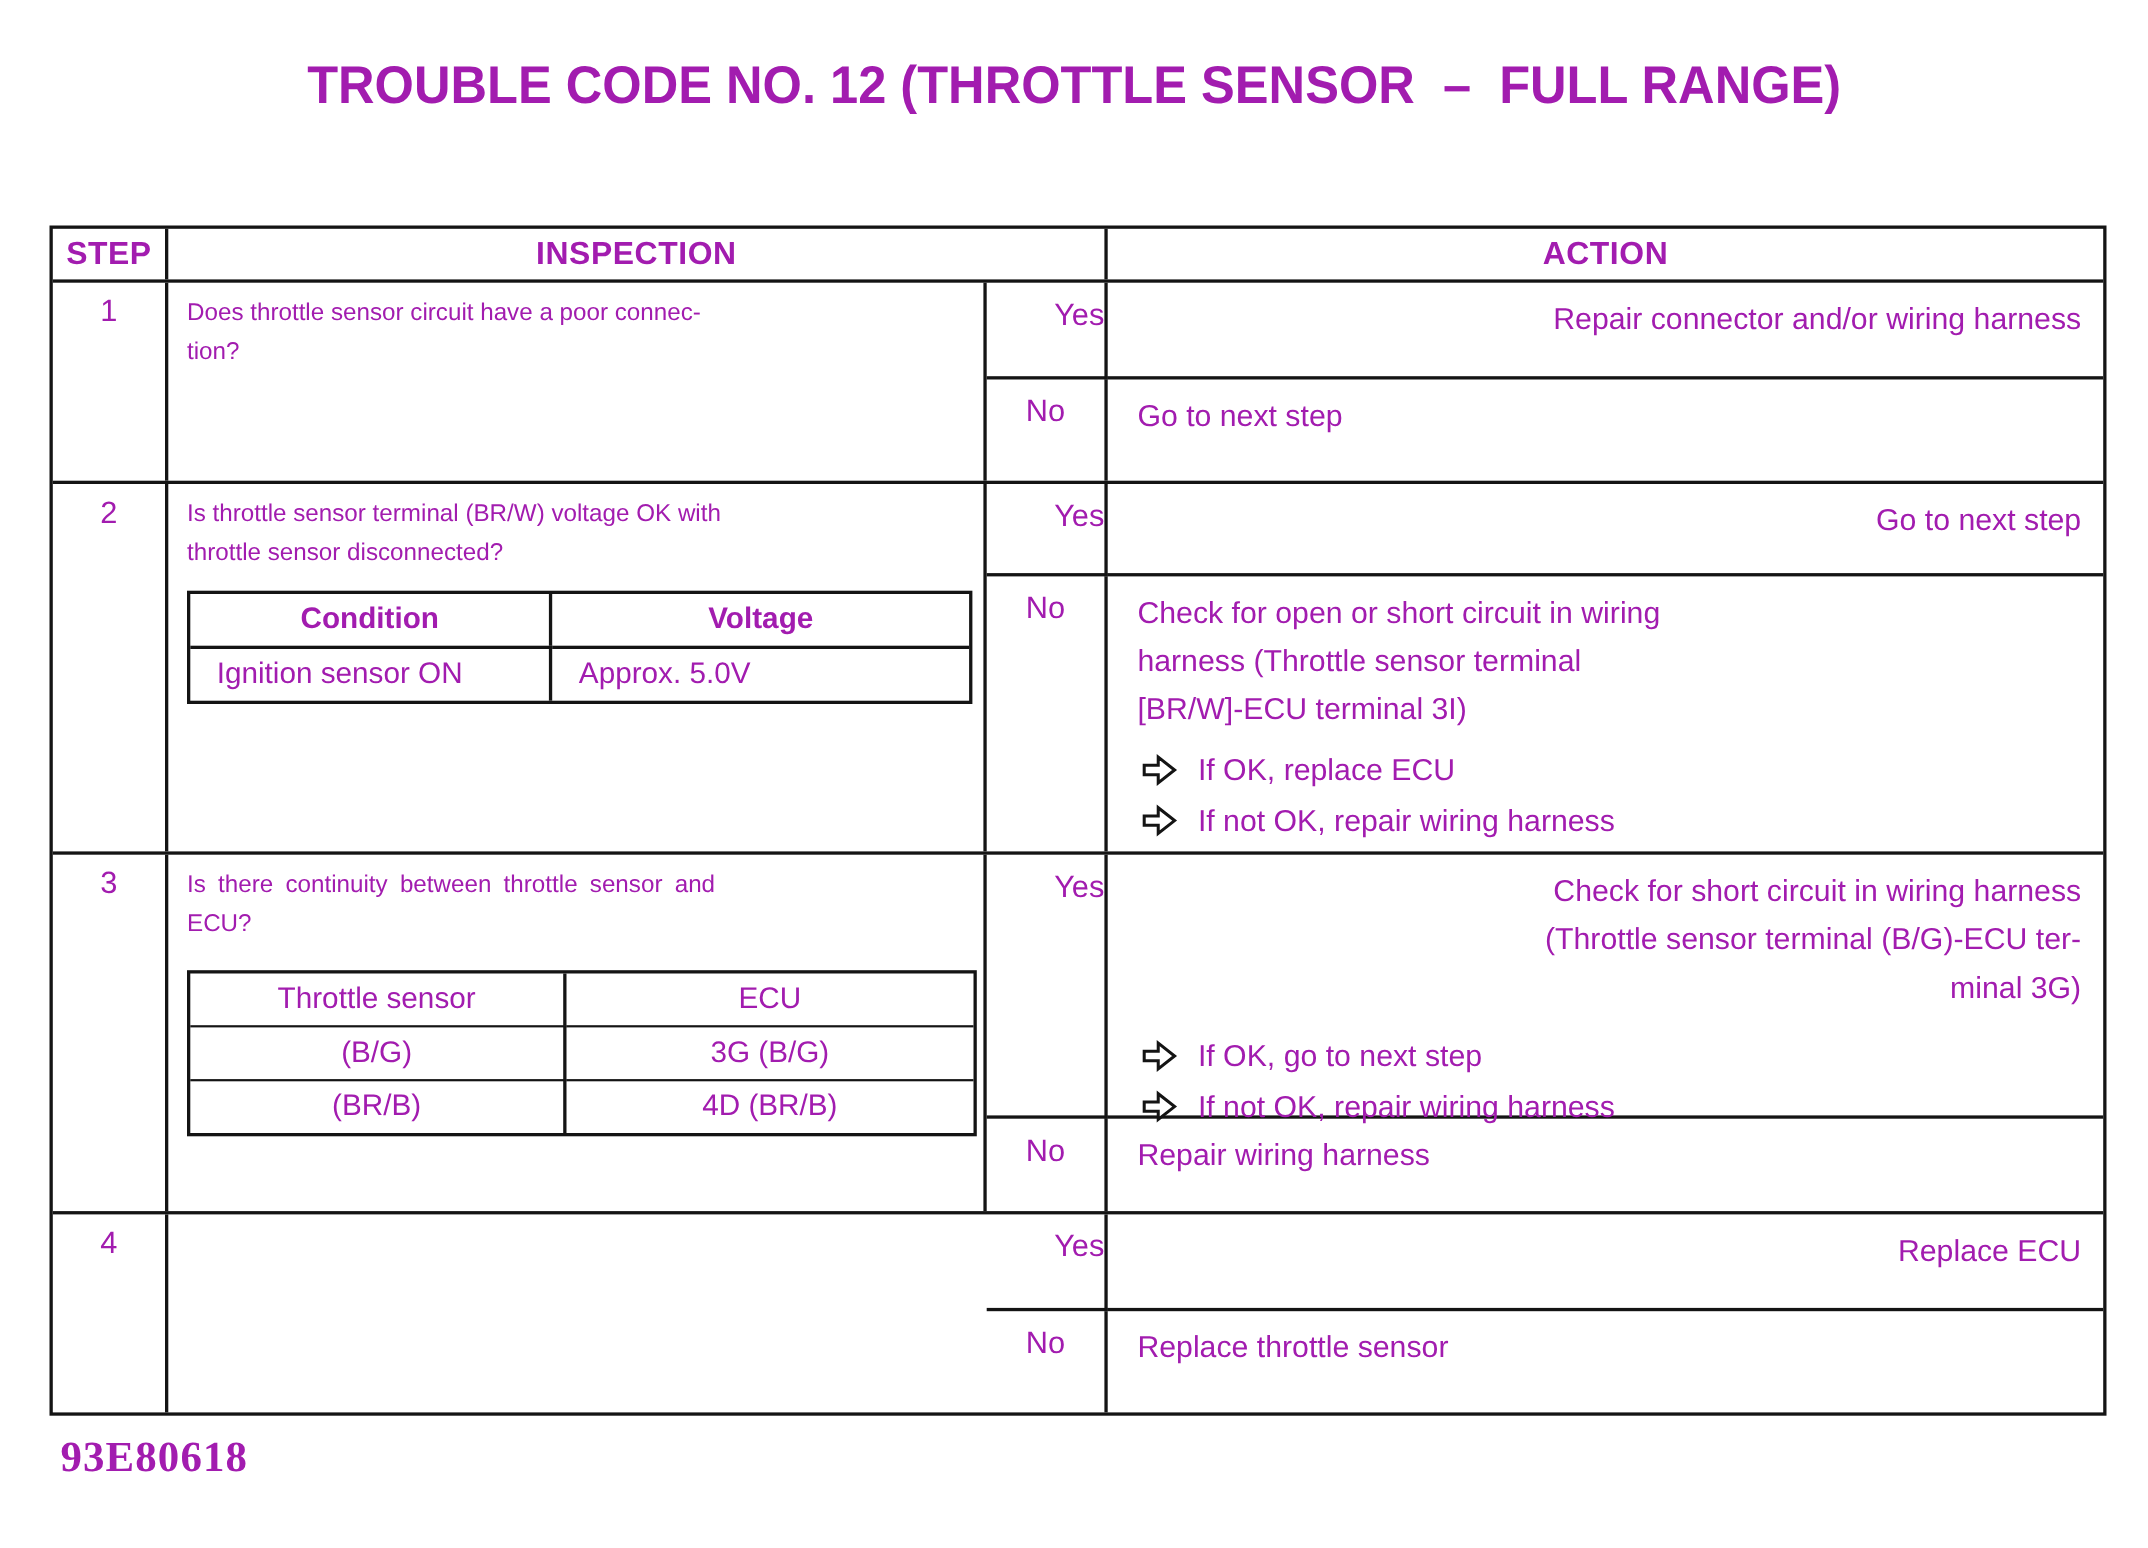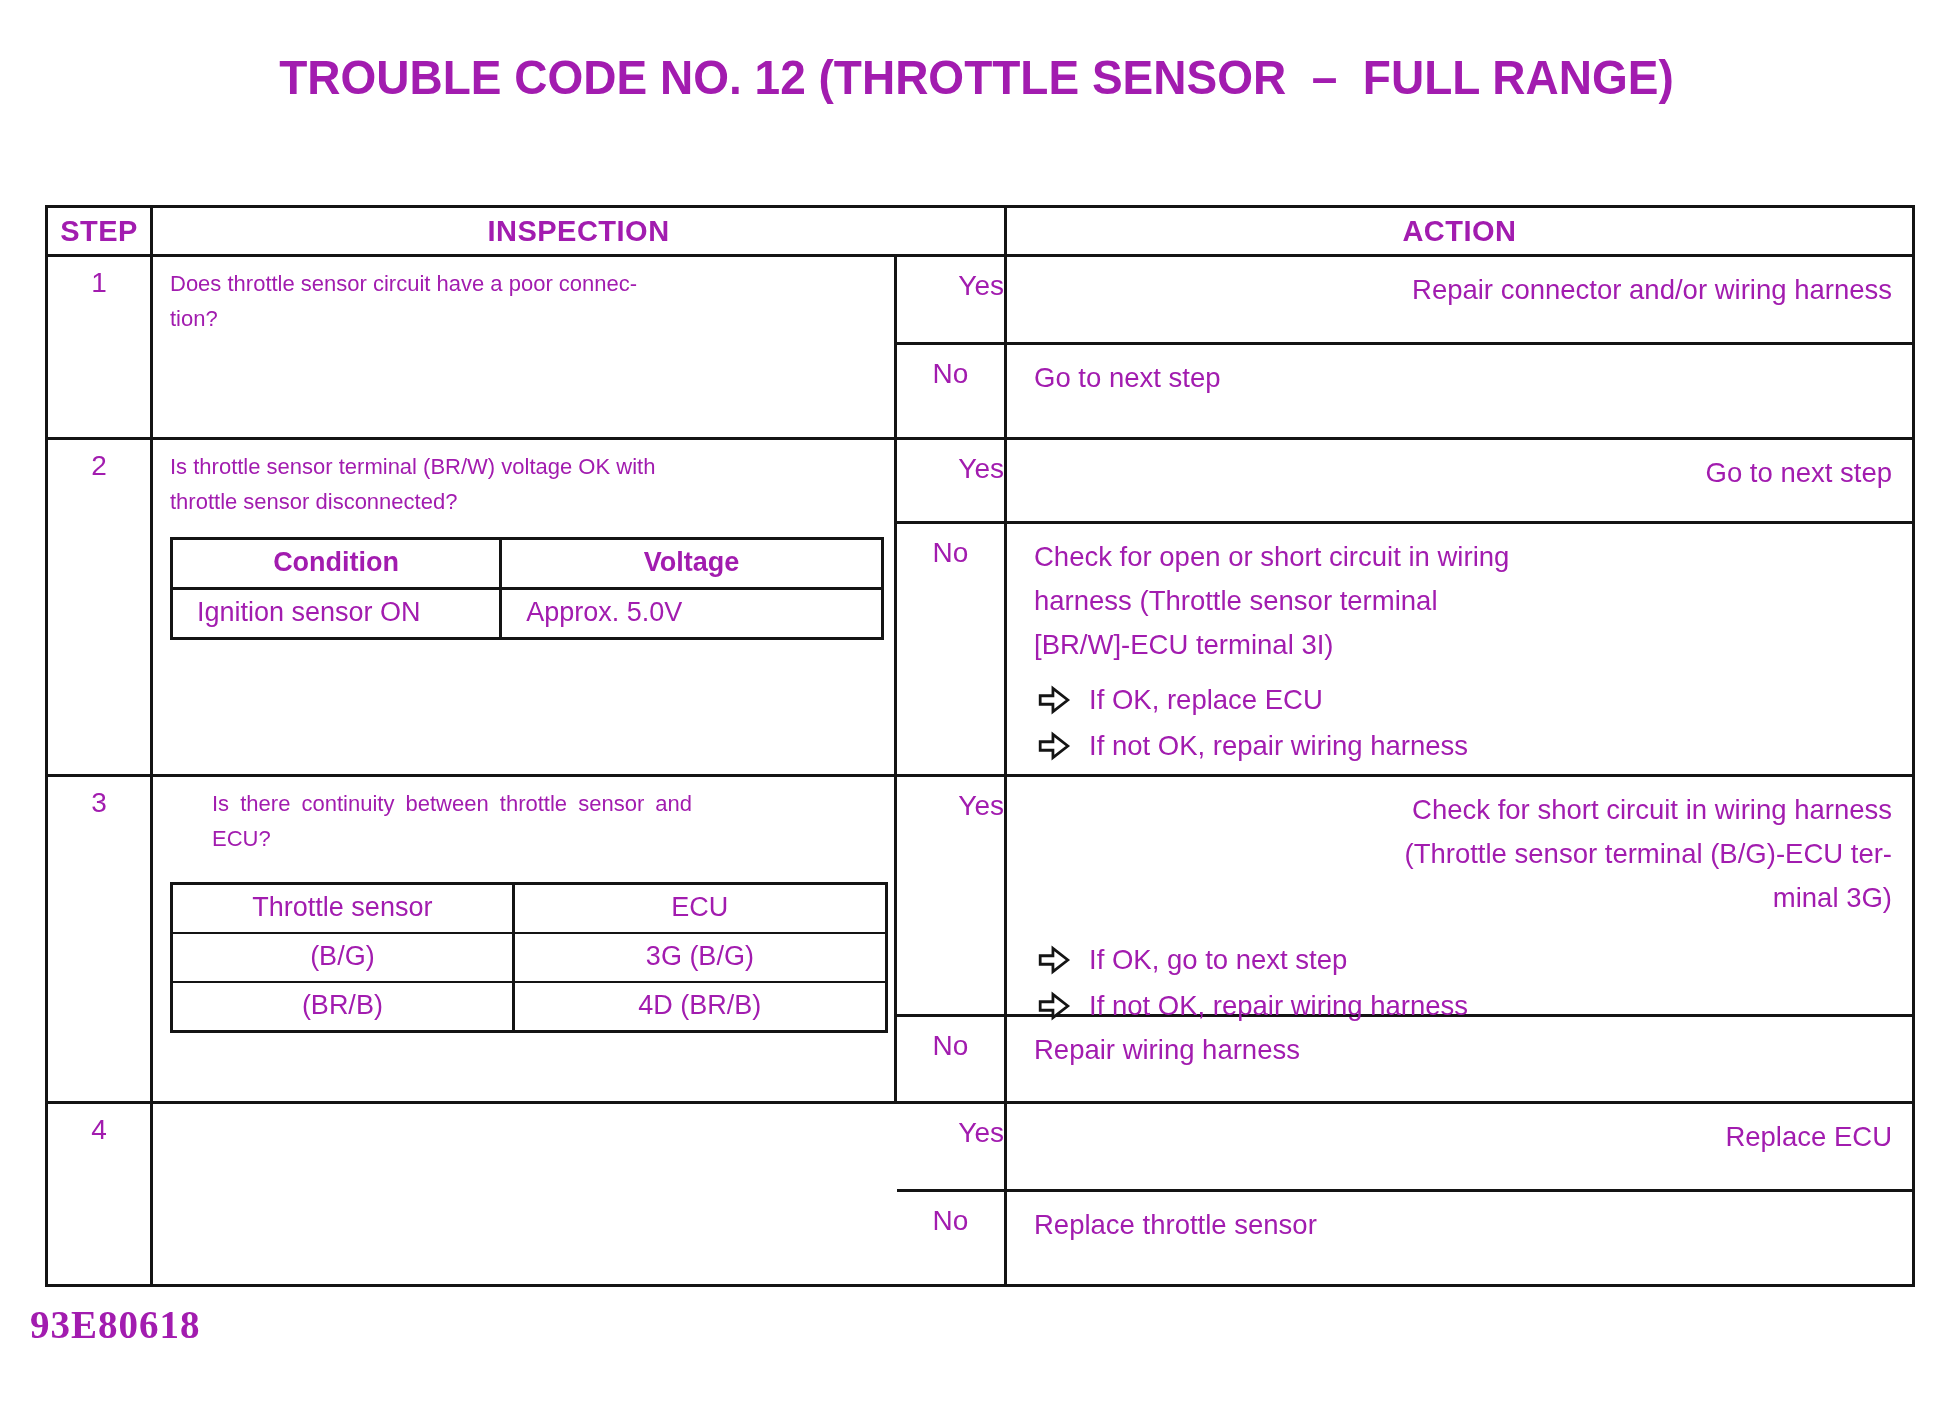--- a/index.html
+++ b/index.html
@@ -51,21 +51,21 @@
   .c-yn{
     grid-column:3;
     border-right:3px solid #141414;
     text-align:center;padding-top:13px;font-size:28px;
   }
   .c-act{grid-column:4;padding:11px 20px 0 27px;}
   .r1{grid-row:1;}
   .r2{grid-row:2;}
   .yes-b{border-bottom:3px solid #141414;text-align:right;}
   .insp-text{font-size:22px;line-height:1.6;white-space:pre-line;}
-  .insp-text.spread{word-spacing:5px;margin-left:42px;}
+  .insp-text.spread{word-spacing:5px;}
   .insp-text.dense{line-height:1.5;}
   .act-text{font-size:27.5px;line-height:1.6;white-space:pre-line;}
   
   .inner{
     display:grid;
     border:3px solid #141414;
     box-sizing:border-box;
     font-size:27px;
     background:#fff;
   }
@@ -78,21 +78,21 @@
   .inner .b-t2{border-top:2px solid #141414;}
   .inner .ctr{text-align:center;}
   .inner .pl{padding-left:24px;}
   
   .arrows{margin-top:10px;}
   .arrows.tight{margin-top:17px;}
   .arrow-row{display:flex;align-items:center;gap:15px;height:46px;font-size:27.5px;}
   .arrow-ic{width:40px;height:34px;flex:0 0 auto;}
   
   .doc-code{
-    position:absolute;left:30px;top:1302px;
+    position:absolute;left:55px;top:1302px;
     font-family:"Liberation Serif","DejaVu Serif",serif;
     font-weight:700;font-size:39px;letter-spacing:1px;
   }
 </style>
 </head>
 <body>
 
 <div class="page">
 
   <div class="title">TROUBLE CODE NO. 12 (THROTTLE SENSOR  –  FULL RANGE)</div>

